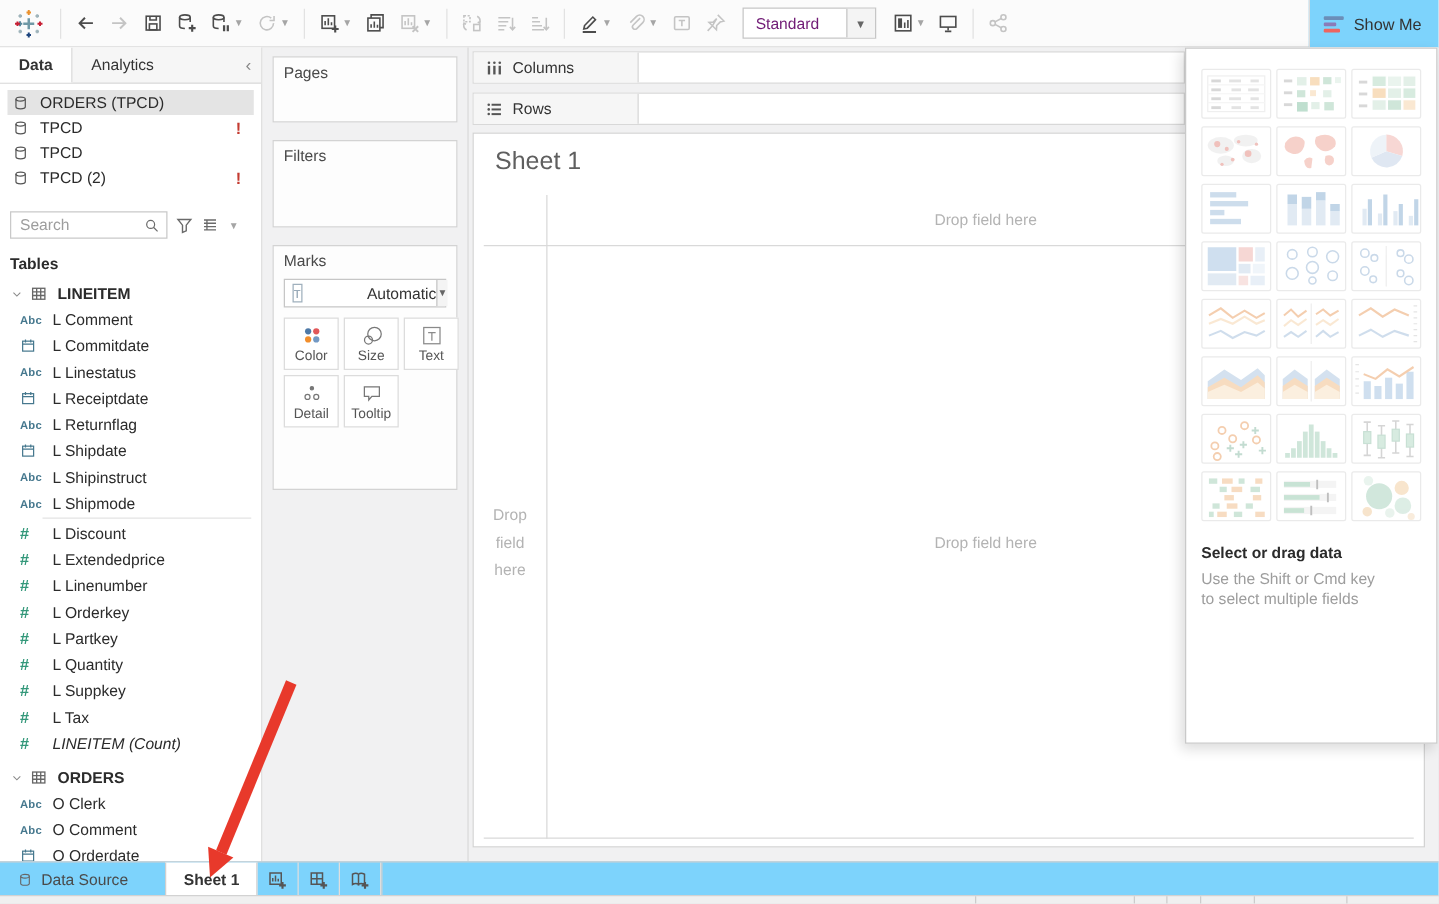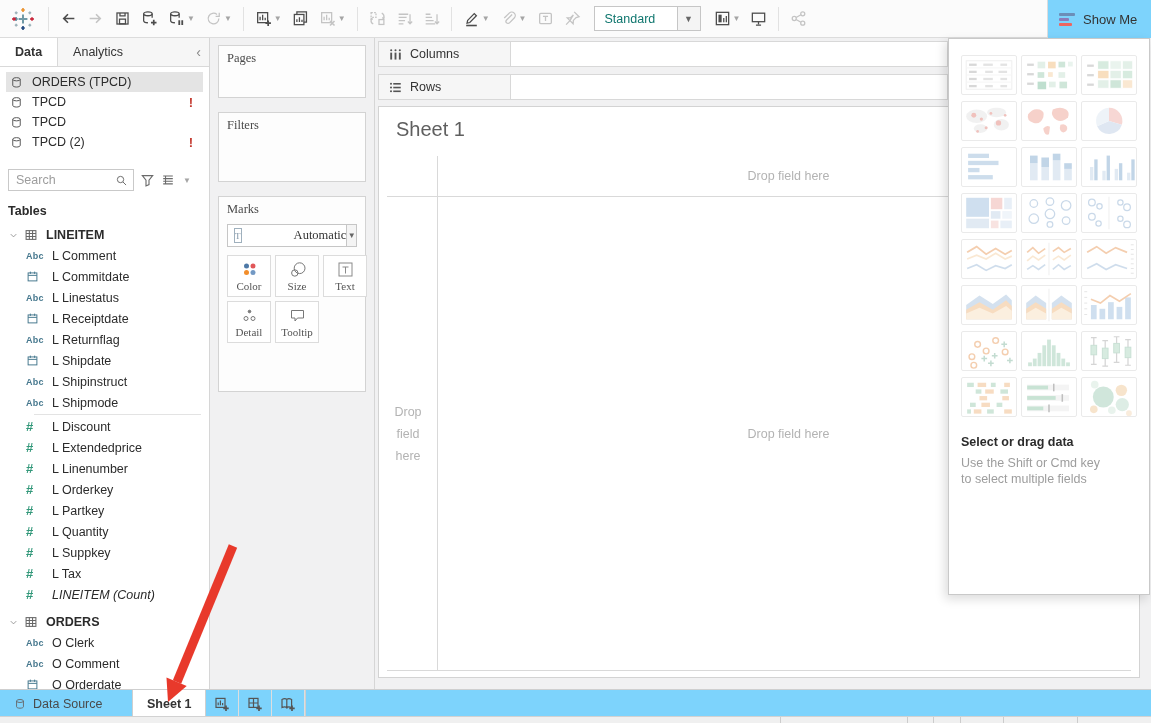--- a/index.html
+++ b/index.html
@@ -8,21 +8,21 @@
   svg{display:block}
   
   .toolbar{position:absolute;top:0;left:0;right:0;height:38px;background:#fbfbfb;
            border-bottom:1px solid #dcdcdc;display:flex;align-items:center;padding:0 6px;box-sizing:border-box;}
   .tb-item{display:flex;align-items:center;justify-content:center;height:30px;padding:0 5px;color:#4c4c4c;}
   .tb-item.disabled{color:#c4c4c4;}
   .tb-caret{font-size:8px;color:#a5a5a5;margin-left:2px;}
   .tb-divider{width:1px;height:24px;background:#e2e2e2;margin:0 6px;}
   .tb-logo{margin:0 6px 0 4px;}
   .tb-select{display:flex;align-items:center;border:1px solid #c6c6c6;background:#fff;height:23px;margin:0 8px;}
-  .tb-select .val{padding:0 10px;font-size:12.5px;color:#0f766e;min-width:62px;}
+  .tb-select .val{padding:0 10px;font-size:12.5px;color:#701a75;min-width:62px;}
   .tb-select .caretbox{width:22px;align-self:stretch;border-left:1px solid #c6c6c6;background:#f4f4f4;
            display:flex;align-items:center;justify-content:center;color:#666;font-size:9px;}
   .showme-btn{position:absolute;right:0;top:0;width:104px;height:38px;background:#7dd3fc;border-left:1px solid #dcdcdc;
            box-sizing:border-box;display:flex;align-items:center;gap:8px;padding-left:11px;font-size:13px;color:#333;}
   .sm-bars{display:flex;flex-direction:column;gap:2px;}
   .sm-bars i{display:block;height:3px;border-radius:1px;}
   
   .sidebar{position:absolute;top:38px;left:0;width:210px;bottom:33px;background:#fff;
            border-right:1px solid #d6d6d6;box-sizing:border-box;overflow:hidden;font-size:12.5px;color:#2b2b2b;}
   .side-tabs{height:28px;display:flex;background:#f6f6f6;border-bottom:1px solid #d9d9d9;position:relative;}
@@ -35,31 +35,31 @@
   .ds-excl{margin-left:auto;color:#c43b31;font-weight:bold;font-size:13px;padding-right:6px;}
   .search-row{display:flex;align-items:center;margin:16px 8px 0 8px;height:24px;gap:6px;}
   .search-box{flex:0 0 auto;display:flex;align-items:center;border:1px solid #c9c9c9;height:22px;width:126px;
            box-sizing:border-box;padding:0 5px;background:#fff;}
   .search-box input{border:0;outline:0;flex:1;min-width:0;font-size:12.5px;color:#444;
            font-family:"Liberation Sans",sans-serif;background:transparent;}
   .search-box input::placeholder{color:#9d9d9d;}
   .icon-btn{display:flex;align-items:center;color:#6a6a6a;}
   .tables-label{margin:12px 0 0 8px;font-weight:bold;color:#2b2b2b;}
   .table-row{height:20px;display:flex;align-items:center;gap:5px;padding-left:8px;margin-top:7px;font-weight:bold;}
-  .field-row{height:21px;display:flex;align-items:center;padding-left:26px;}
+  .field-row{height:21px;display:flex;align-items:center;padding-left:16px;}
   .field-icon{width:26px;flex:0 0 26px;display:flex;align-items:center;}
   .fi-abc{color:var(--dim-blue);font-size:9px;font-weight:bold;letter-spacing:.2px;}
   .fi-num{color:var(--msr-green);font-size:13px;font-weight:bold;}
   .dm-divider{height:1px;background:#e3e3e3;margin:1px 8px 1px 34px;}
   .italic{font-style:italic;}
   
   .cards{position:absolute;left:210px;top:38px;width:165px;bottom:33px;background:#f1f1f2;
          border-right:1px solid #d6d6d6;box-sizing:border-box;padding:7px 8px;}
   .card{background:#fdfdfd;border:1px solid #d3d3d3;box-sizing:border-box;padding:5px 8px;
-        font-size:12.5px;color:#4a4a4a;margin-bottom:14px;font-family:Liberation Serif, serif;}
+        font-size:12.5px;color:#4a4a4a;margin-bottom:14px;}
   .card.pages{height:53px;}
   .card.filters{height:70px;}
   .card.marks{height:196px;}
   .marks-dd{display:flex;align-items:center;border:1px solid #c6c6c6;background:#fff;height:21px;margin-top:7px;}
   .marks-dd .ticon{width:13px;height:13px;border:1px solid #9fb0bd;color:#7d93a5;font-size:9px;display:flex;
         align-items:center;justify-content:center;margin:0 6px;}
   .marks-dd .val{flex:1;font-size:12.5px;color:#333;margin-left:46px;}
   .marks-dd .caretbox{width:20px;align-self:stretch;border-left:1px solid #c6c6c6;background:#f4f4f4;
         display:flex;align-items:center;justify-content:center;font-size:8px;color:#666;}
   .mark-btns{display:flex;flex-wrap:wrap;gap:4px;margin-top:8px;width:146px;}

